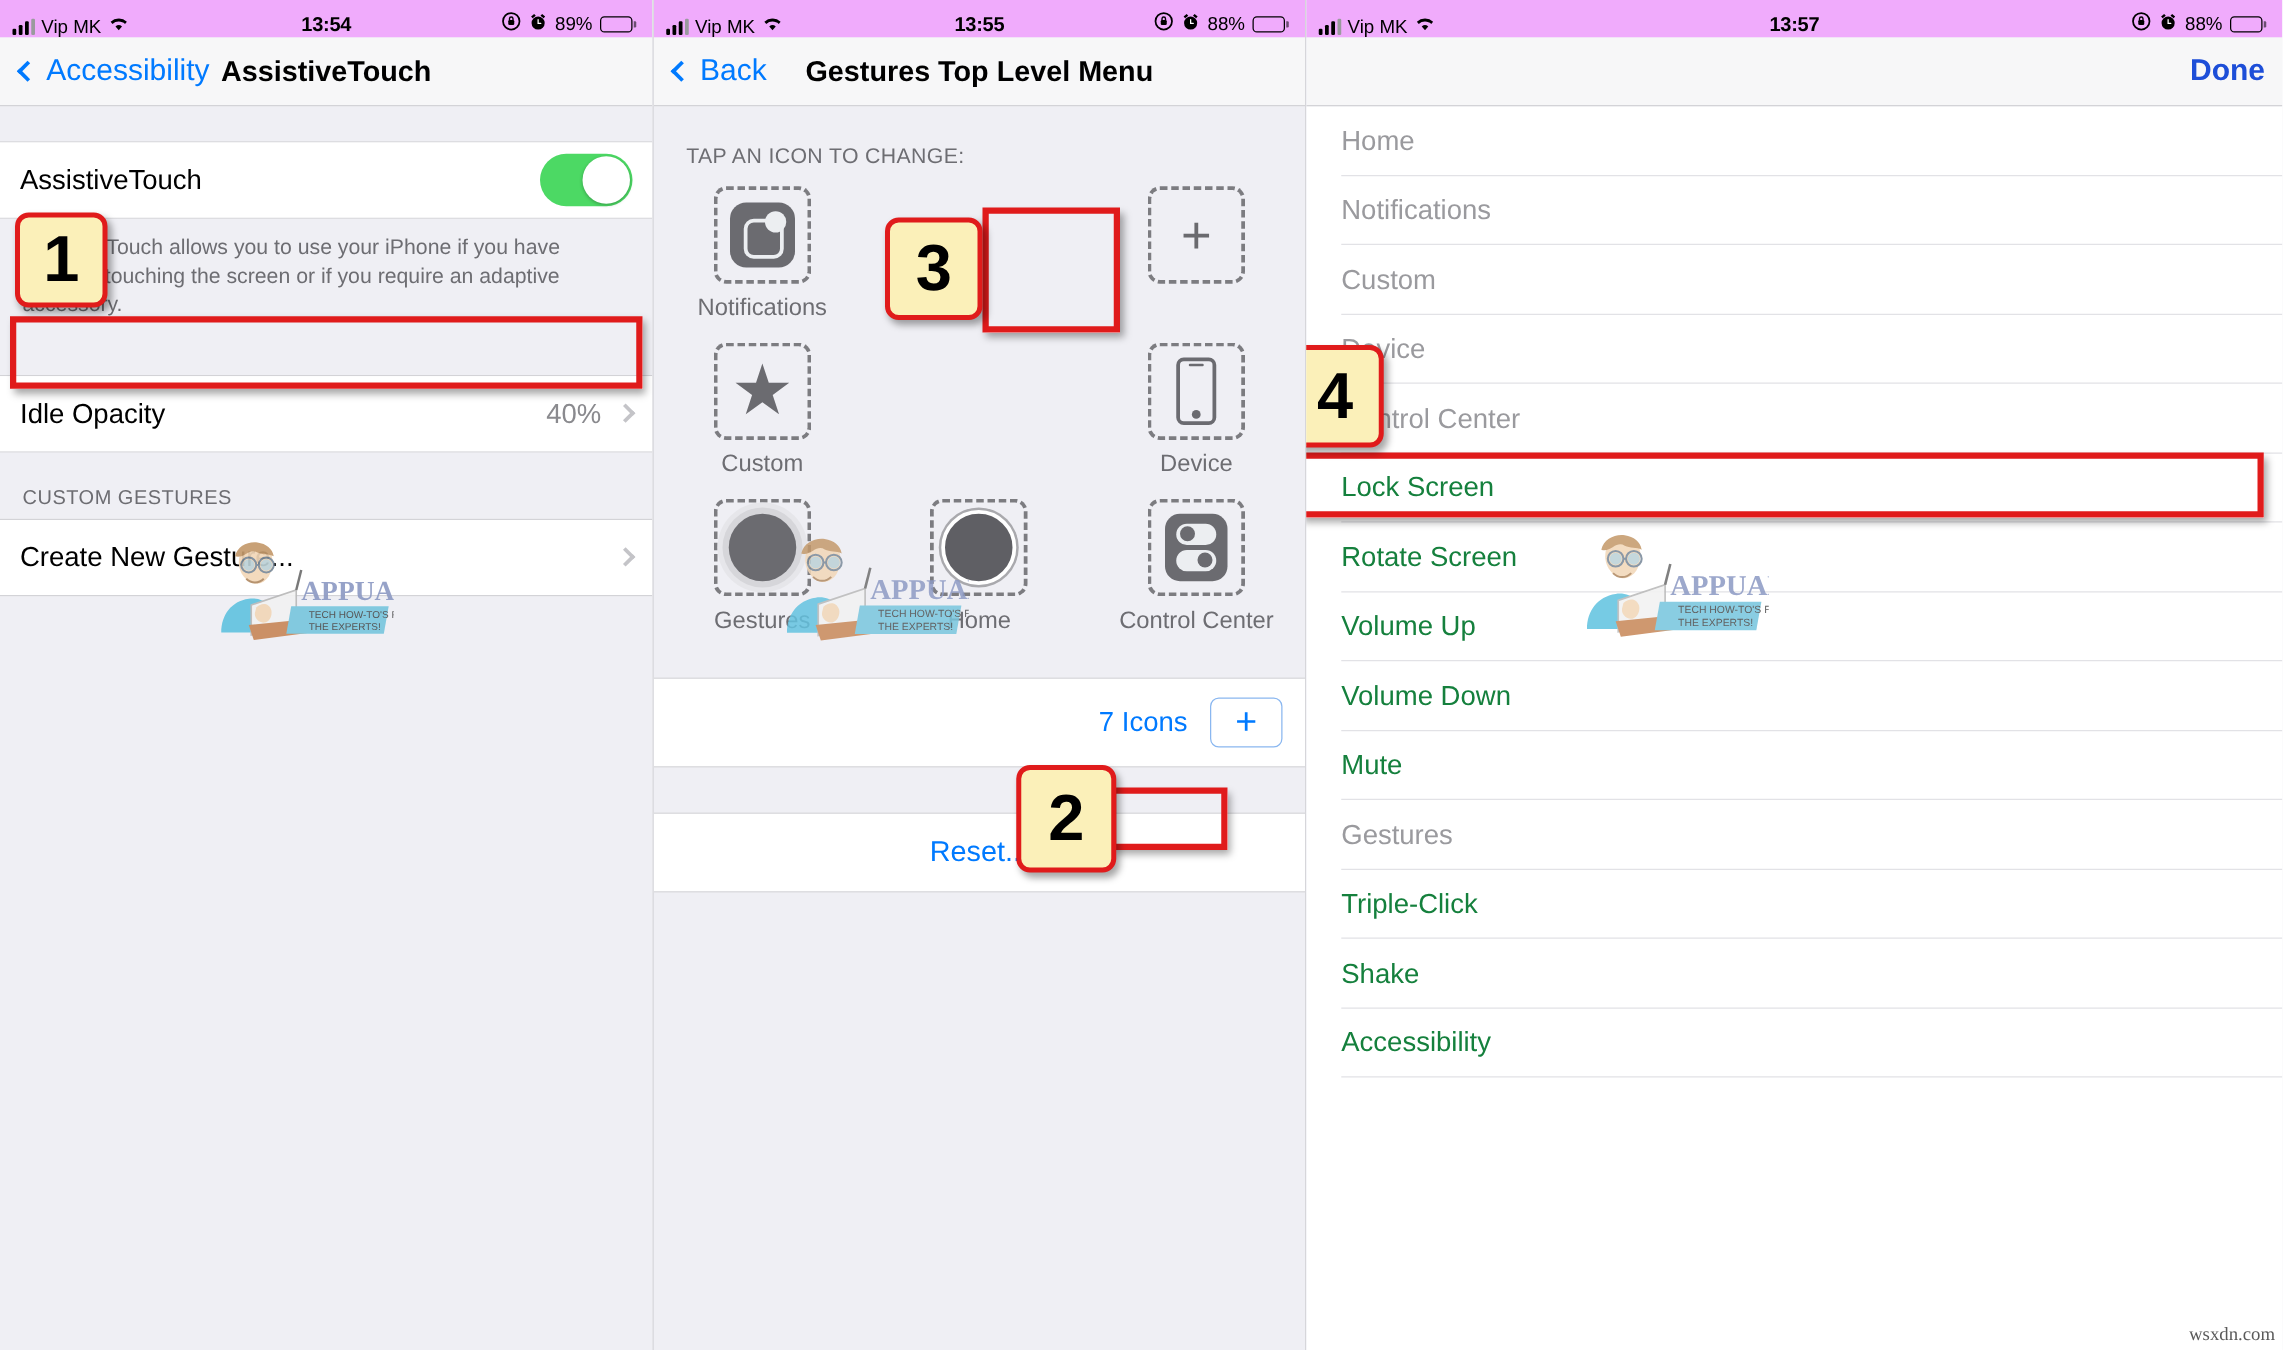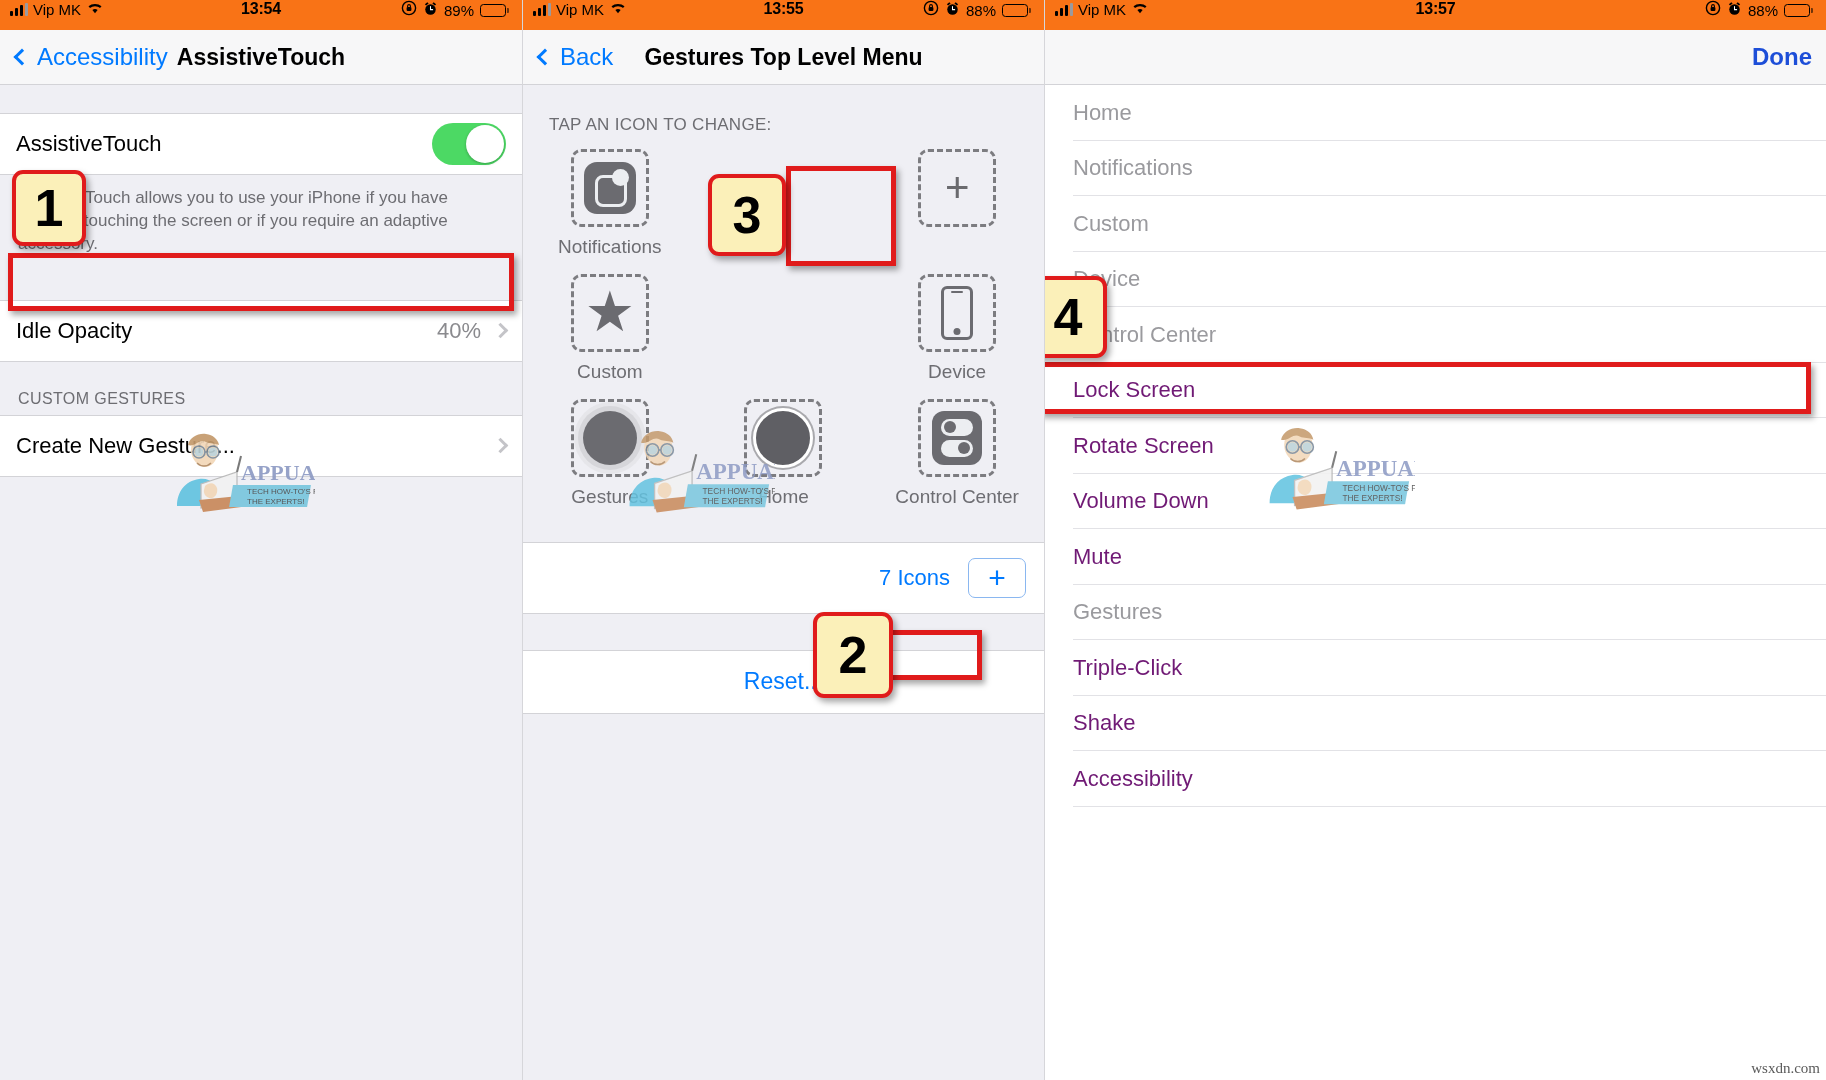--- a/index.html
+++ b/index.html
@@ -10,22 +10,22 @@
     overflow: hidden;
   }
   .screens { display: flex; width: 1826px; height: 1080px; }
   .phone { position: relative; height: 1080px; overflow: hidden; background: #EFEFF4; }
   .phone.p1 { width: 522px; }
   .phone.p2 { width: 522px; border-left: 1px solid #d6d6da; }
   .phone.p3 { width: 782px; border-left: 1px solid #d6d6da; }
 
   
   .statusbar {
-    height: 30px; background: #f97316;
-    display: flex; align-items: flex-start;
+    height: 30px; background: #f0abfc;
+    display: flex; align-items: flex-end;
     padding: 0 13px 0 10px;
     font-size: 16px; font-weight: bold; color: #000;
     position: relative;
   }
   .sb-left { display: flex; align-items: center; gap: 5px; }
   .sb-center { position: absolute; left: 0; right: 0; text-align: center; font-size: 16px; font-weight: bold; letter-spacing: -0.2px; pointer-events: none;}
   .sb-right { margin-left: auto; display: flex; align-items: center; gap: 6px; position: relative; z-index: 2;}
   .bars { display: flex; align-items: flex-end; gap: 2px; height: 13px; }
   .bars i { display: block; width: 3px; background: #000; border-radius: 1px; }
   .bars i:nth-child(1){height:5px;} .bars i:nth-child(2){height:8px;}
@@ -103,21 +103,21 @@
   .cc-pill.b i { right: 3px; }
   .cc-pill.a { background:#eceef1;} .cc-pill.a i{ background:#6b6b70;}
 
   .count-row { height: 72px; background: #fff; border-top: 1px solid #d3d3d7; border-bottom: 1px solid #d3d3d7; display: flex; align-items: center; justify-content: flex-end; padding-right: 18px; gap: 18px; }
   .count-txt { color: #007AFF; font-size: 22px; }
   .addbtn { width: 58px; height: 40px; border: 1.6px solid #8ab7f0; border-radius: 7px; display: flex; align-items: center; justify-content: center; color: #007AFF; font-size: 30px; font-weight: 300; background:#fff; }
   .reset-row { margin-top: 36px; height: 64px; background: #fff; border-top: 1px solid #d3d3d7; border-bottom: 1px solid #d3d3d7; display: flex; align-items: center; justify-content: center; color: #007AFF; font-size: 23px; }
 
   
   .p3-list { background: #fff; height: calc(1080px - 85px); }
-  .p3-row { height: 55.5px; display: flex; align-items: center; padding-left: 28px; font-size: 22px; color: #701a75; position: relative; }
+  .p3-row { height: 55.5px; display: flex; align-items: center; padding-left: 28px; font-size: 22px; color: #15803d; position: relative; }
   .p3-row::after { content:""; position:absolute; left:28px; right:0; bottom:0; height:1px; background:#e2e2e6; }
   .p3-row.dim { color: #9a9a9e; }
 
   
   .badge {
     position: absolute; background: #FBF0B9; border: 4px solid #E01B1B; border-radius: 11px;
     display: flex; align-items: center; justify-content: center;
     font-size: 52px; font-weight: bold; color: #000;
     box-shadow: 3px 4px 6px rgba(0,0,0,.35); z-index: 40;
   }
@@ -460,20 +460,23 @@
       <div class="p3-row dim">
           <span>Control Center</span>
         </div>
       <div class="p3-row">
           <span>Lock Screen</span>
         </div>
       <div class="p3-row">
           <span>Rotate Screen</span>
         </div>
       <div class="p3-row">
+          <span>Volume Up</span>
+        </div>
+      <div class="p3-row">
           <span>Volume Down</span>
         </div>
       <div class="p3-row">
           <span>Mute</span>
         </div>
       <div class="p3-row dim">
           <span>Gestures</span>
         </div>
       <div class="p3-row">
           <span>Triple-Click</span>

